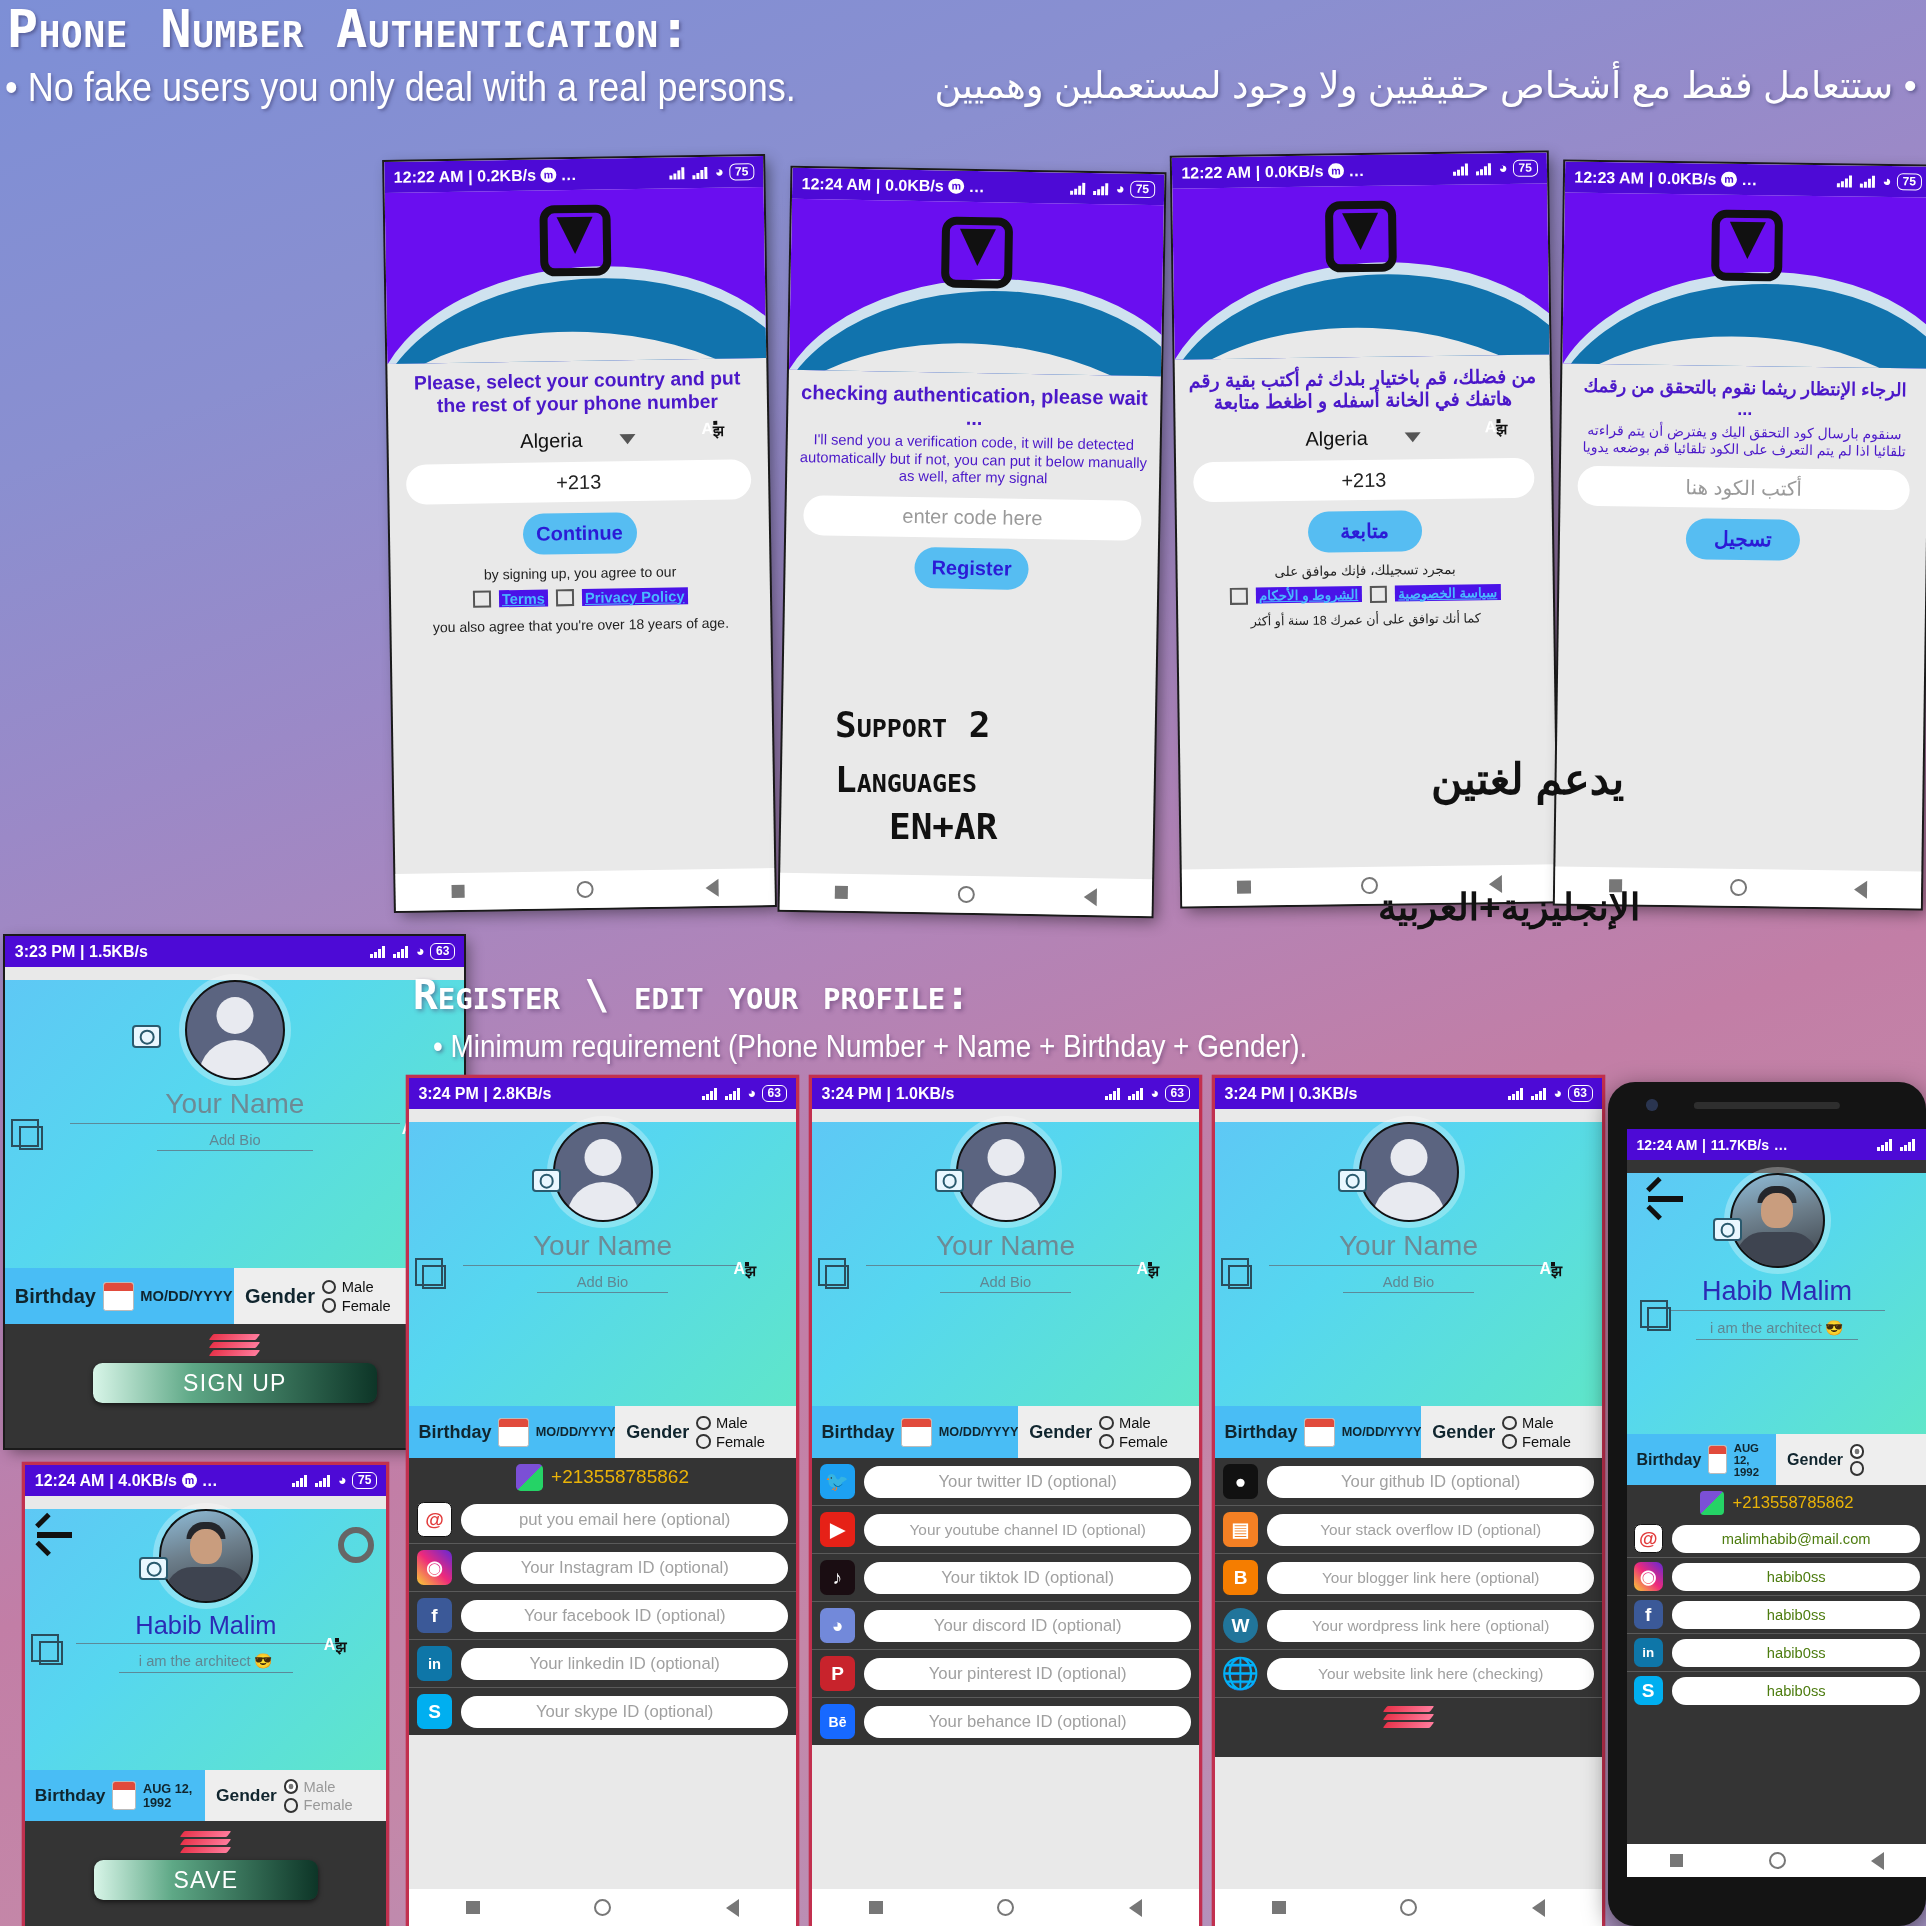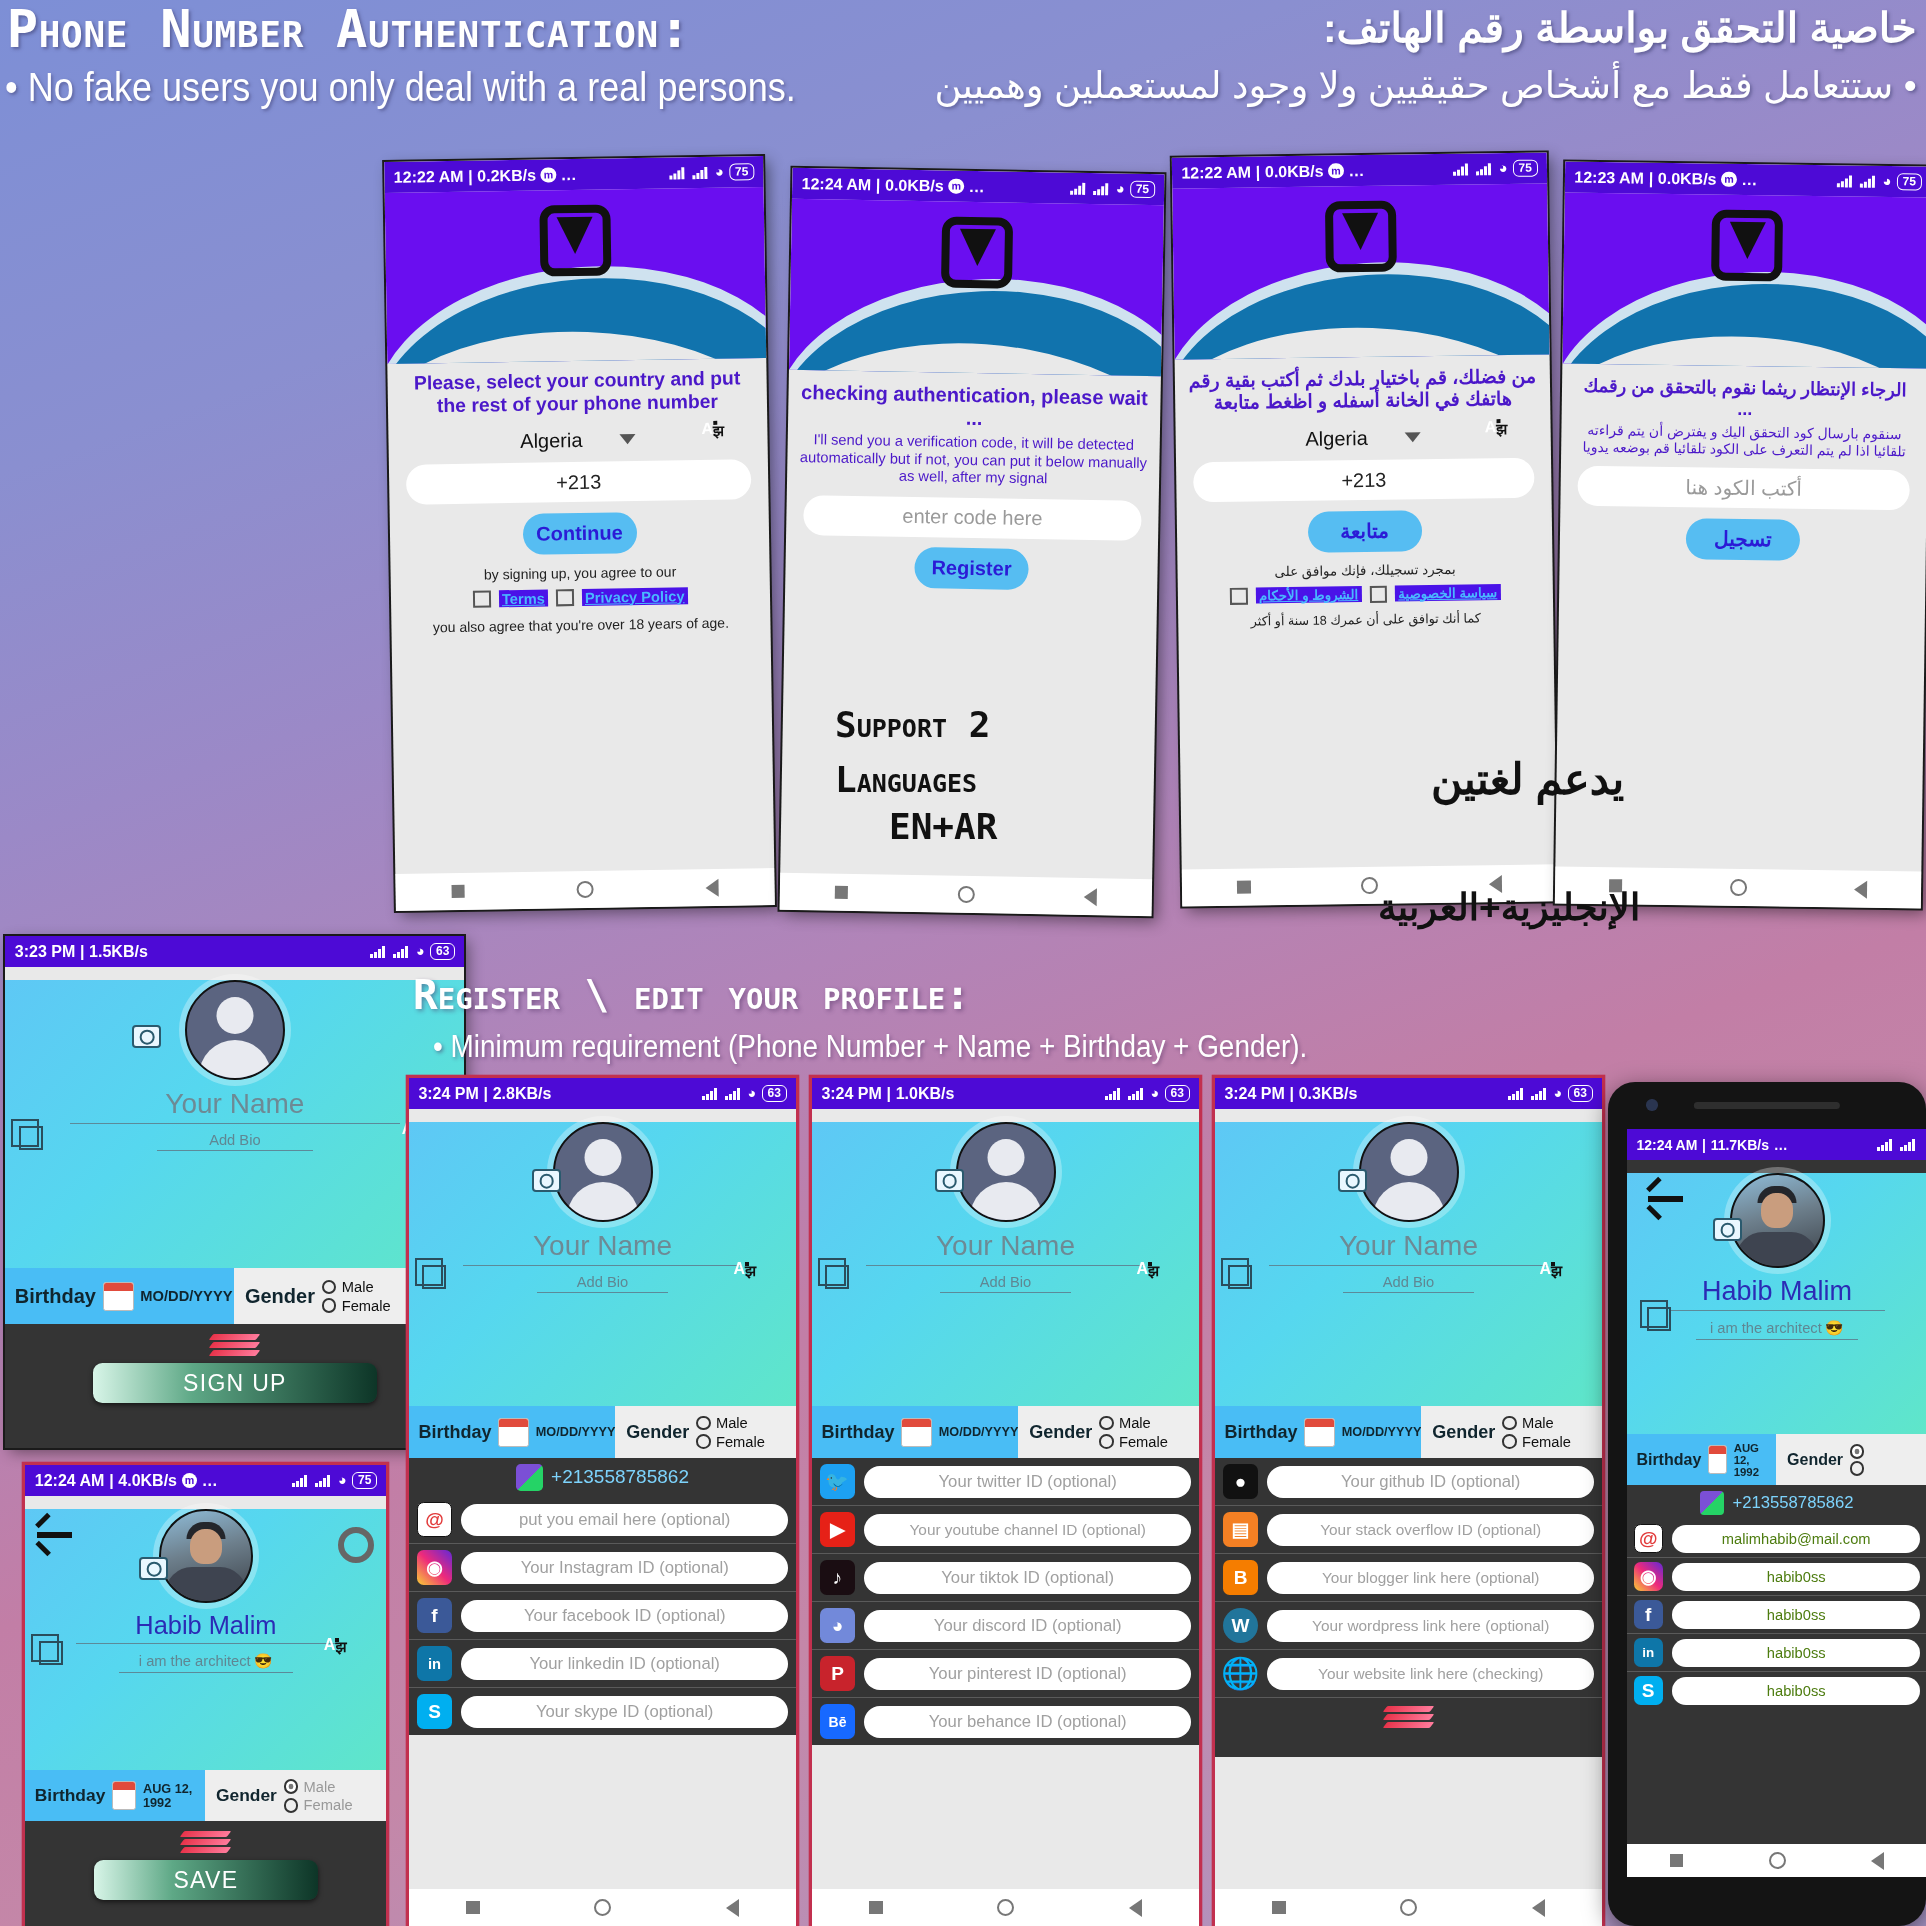--- a/index.html
+++ b/index.html
@@ -149,21 +149,21 @@
   .sign-wrap { background:#343434; text-align:center; padding-top:9.4px;}
   .chev { width:47px;height:23px;margin:0 auto 6.7px; position:relative;}
   .chev i{position:absolute;left:0;width:47px;height:6px;background:linear-gradient(90deg,#e8334a,#ff7b9c);
      transform:skewX(-38deg); border-radius:1.3px;}
   .chev i:nth-child(1){top:0;}.chev i:nth-child(2){top:8px;}.chev i:nth-child(3){top:16px;}
   .bigbtn{ width:62%; margin:0 auto; height:40px; border-radius:9.4px;
      background:linear-gradient(90deg,#d8f5e8 0%,#5ea886 35%,#0d3527 100%);
      color:#fff; font-size:23px; font-weight:normal; display:flex; align-items:center;
      justify-content:center; letter-spacing:1.3px; box-shadow:0 2px 5.4px rgba(0,0,0,.6);}
   
-  .phonerow{ background:#343434; color:#7dd3fc; display:flex;align-items:center;
+  .phonerow{ background:#343434; color:#eab308; display:flex;align-items:center;
      justify-content:center; gap:8px; font-size:19px; padding:5.4px 0;}
   .srow{ display:flex; align-items:center; gap:9.4px; padding:6px 8px;
      border-bottom:0.7px solid #5a5a5a; background:#343434;}
   .sic{ width:35px;height:35px;border-radius:6.7px;flex:0 0 35px; display:flex;
      align-items:center;justify-content:center;color:#fff;font-weight:bold;font-size:19px;}
   .sinput{ flex:1; background:#fff; border-radius:20px; height:32px; display:flex;
      align-items:center; justify-content:center; color:#a0a0a0; font-size:16.7px; overflow:hidden;
      white-space:nowrap;}
   .sinput.filled{color:#4d7c0f;}
   .trans-big{width:39px;height:32px;position:absolute;right:12px;}
@@ -184,21 +184,20 @@
      width:46%;height:7.4px;border-radius:4px;background:#2e2e2e;}
   .frontcam{position:absolute;left:12%;top:17.4px;width:11.4px;height:11.4px;border-radius:50%;background:#2a3550;}
 </style>
 </head>
 <body>
 
 <div id="stage">
 
   <div class="hdr">
     <div class="hdr-title">Phone Number Authentication:</div>
-    <div class="hdr-title-ar">خاصية التحقق بواسطة رقم الهاتف:</div>
     <div class="hdr-sub">• No fake users you only deal with a real persons.</div>
     <div class="hdr-sub-ar">• ستتعامل فقط مع أشخاص حقيقيين ولا وجود لمستعملين وهميين</div>
   </div>
 
 
   <div class="scr" style="left:390px; top:159px; width:379px; height:749px; transform:rotate(-0.9deg);">
     <div class="statusbar">
       <div class="sb-left">
         <span>12:22 AM</span>
         <span>|</span>

